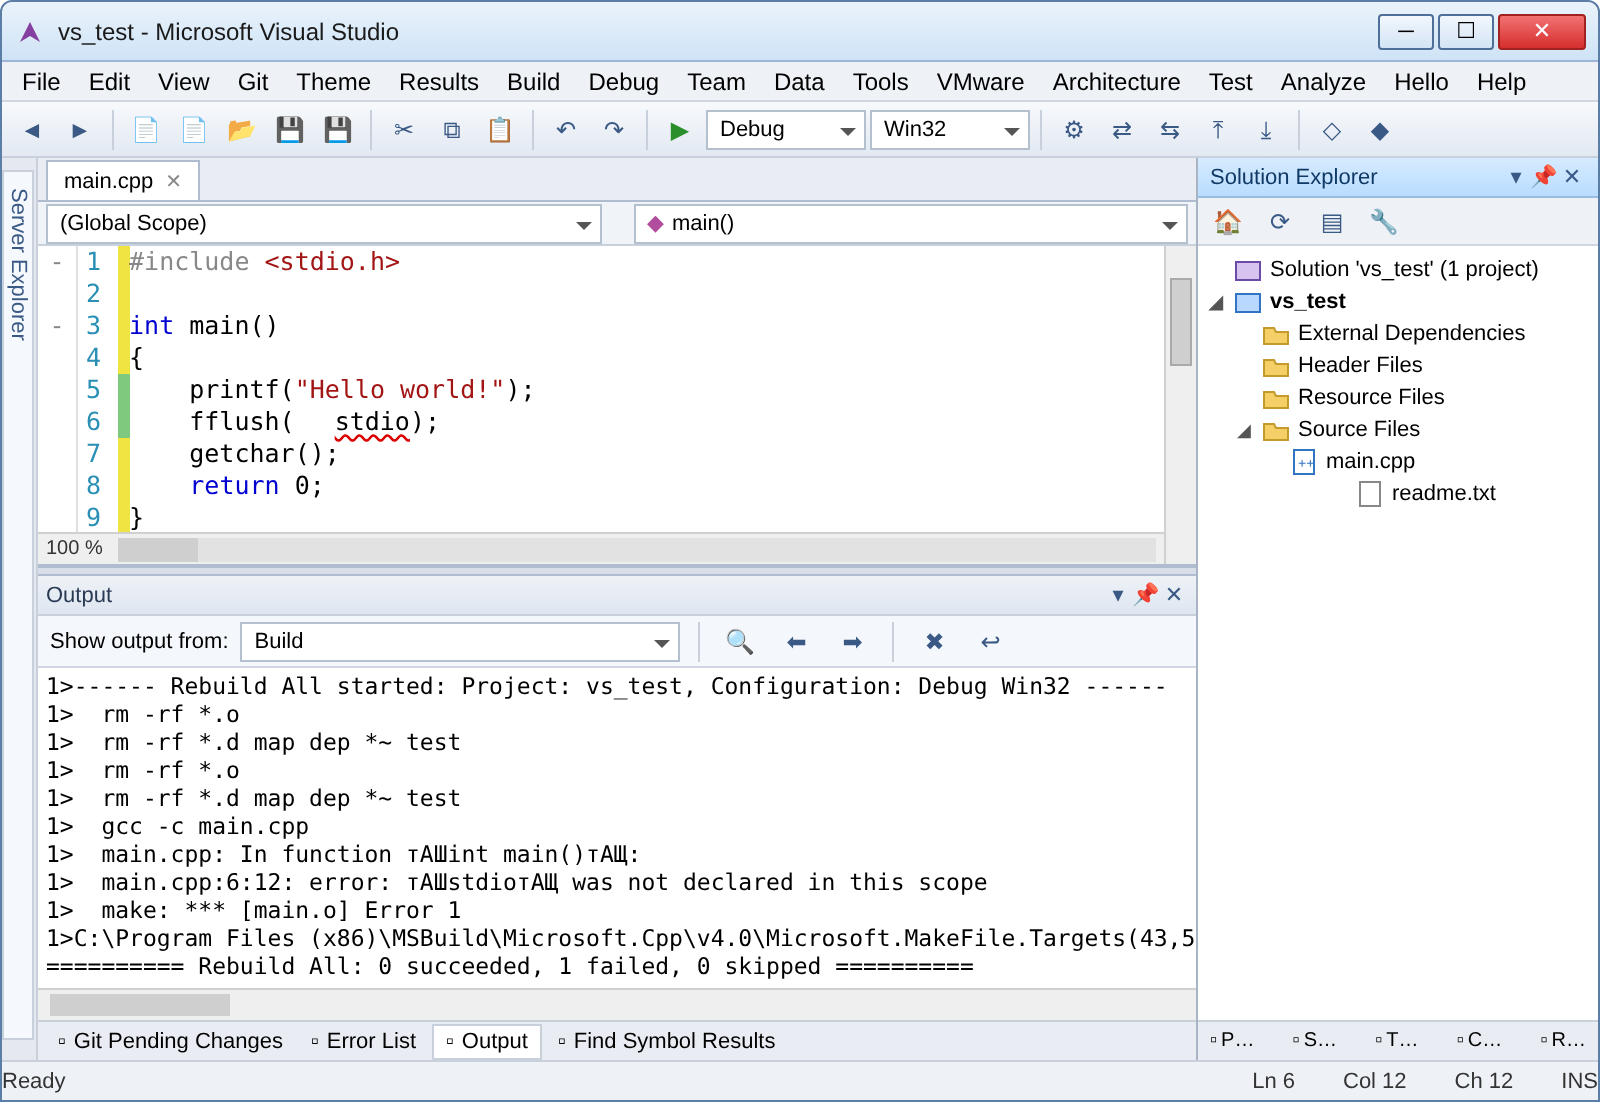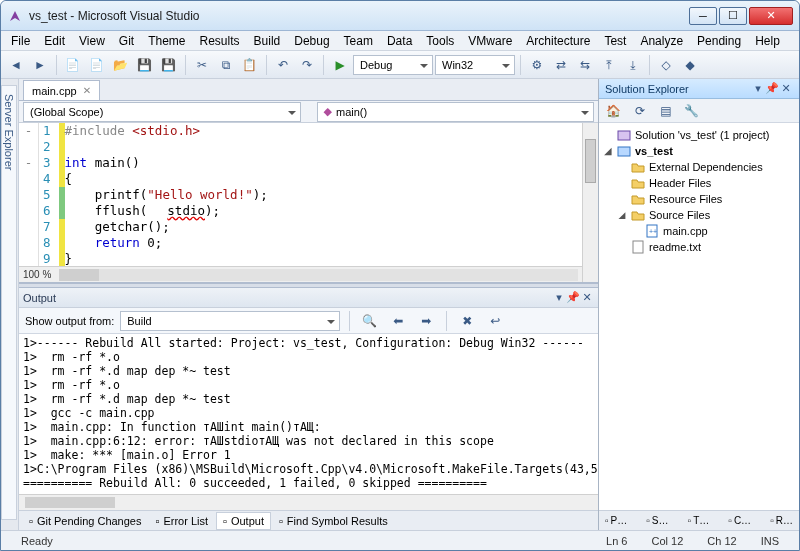--- a/index.html
+++ b/index.html
@@ -150,21 +150,21 @@
   .tree { flex:1; background:#fff; overflow:auto; font-size:11px; padding:4px 0;}
   .tn { display:flex; align-items:center; height:16px; padding:0 4px; gap:4px;}
   .tn.bold { font-weight:bold;}
   .twisty { width:10px; text-align:center; color:#555; font-size:9px;}
   .ticon { width:14px; height:14px; display:flex; align-items:center; justify-content:center;}
   .stub-tabs { height:20px; background:#e9edf3; border-top:1px solid #c8d0dc; display:flex; align-items:center; font-size:10px; padding:0 2px; gap:2px; justify-content:space-between;}
   .stub-tabs .st { padding:2px 4px; display:flex; align-items:center; gap:2px; white-space:nowrap;}
   
   .statusbar {
     height:20px; background:#eef2f7; border-top:1px solid #c8d0dc;
-    display:flex; align-items:center; padding:0 20px; font-size:11px; color:#333; gap:24px;
+    display:flex; align-items:center; padding:0 0; font-size:11px; color:#333; gap:24px;
   }
   .statusbar .spacer { flex:1;}
   svg { display:block;}
 </style>
 </head>
 <body>
 
 <div class="titlebar">
   <span class="app-icon">
     <svg width="14" height="14">
@@ -186,21 +186,21 @@
     <div class="menuitem">Results</div>
     <div class="menuitem">Build</div>
     <div class="menuitem">Debug</div>
     <div class="menuitem">Team</div>
     <div class="menuitem">Data</div>
     <div class="menuitem">Tools</div>
     <div class="menuitem">VMware</div>
     <div class="menuitem">Architecture</div>
     <div class="menuitem">Test</div>
     <div class="menuitem">Analyze</div>
-    <div class="menuitem">Pending</div>
+    <div class="menuitem">Hello</div>
     <div class="menuitem">Help</div>
   </div>
 
 <div class="toolbar">
   <div class="tbtn">◄</div>
   <div class="tbtn">►</div>
   <div class="tsep"></div>
   <div class="tbtn">📄</div>
   <div class="tbtn">📄</div>
   <div class="tbtn">📂</div>
@@ -437,21 +437,21 @@
         <div class="tn" style="padding-left: 32px;">
           <span class="twisty"></span>
           <span class="ticon">
             <svg width="14" height="14">
               <rect x="2" y="1" width="10" height="12" fill="#fff" stroke="#3274c4"></rect>
               <text x="4" y="10" font-size="7" fill="#3274c4">++</text>
             </svg>
           </span>
           <span>main.cpp</span>
         </div>
-        <div class="tn" style="padding-left: 18px;">
+        <div class="tn" style="padding-left: 18px; justify-content: center;">
           <span class="twisty"></span>
           <span class="ticon">
             <svg width="14" height="14">
               <rect x="2" y="1" width="10" height="12" fill="#fff" stroke="#888"></rect>
             </svg>
           </span>
           <span>readme.txt</span>
         </div>
       </div>
     <div class="stub-tabs" id="right-stubs">

